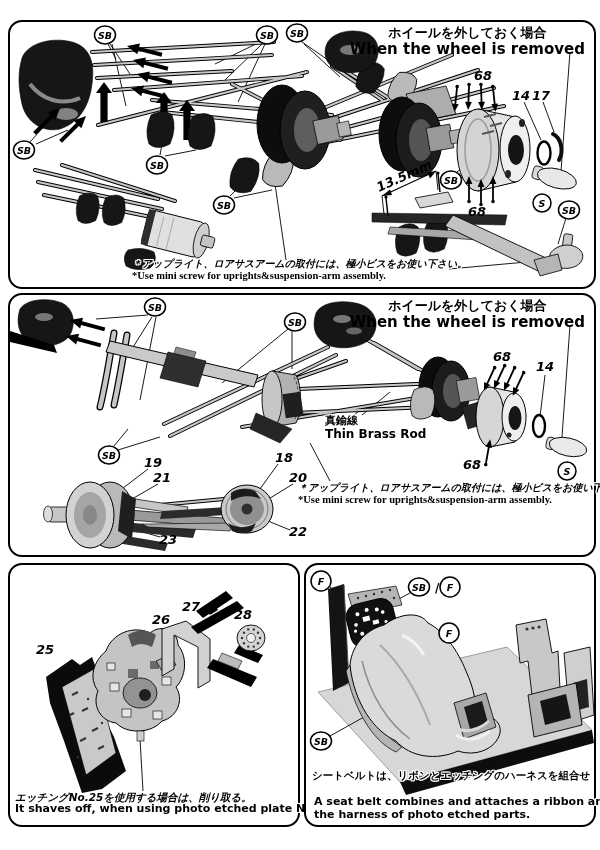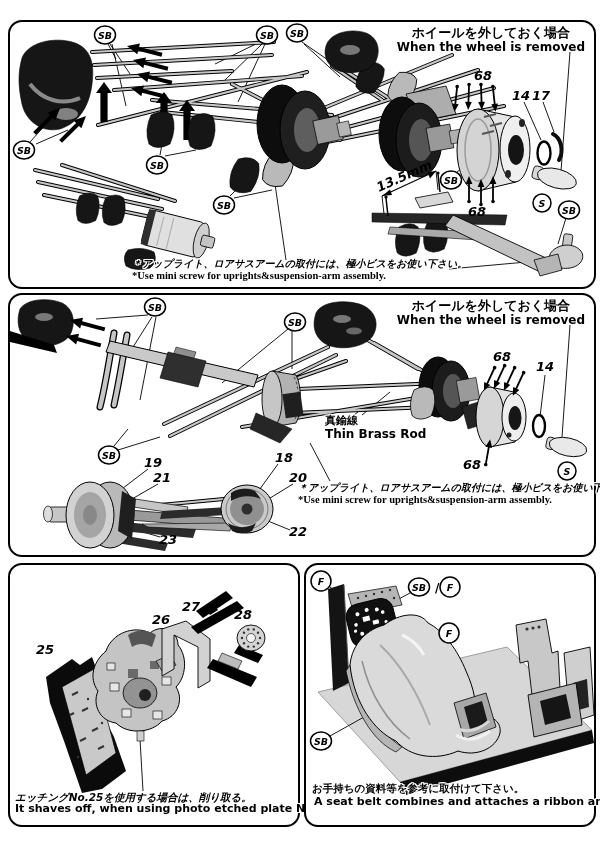--- a/index.html
+++ b/index.html
@@ -4,21 +4,21 @@
 <style>
   html,body{margin:0;padding:0;background:#fff;}
   #root{position:relative;width:600px;height:850px;background:#fff;overflow:hidden;
         font-family:"DejaVu Sans","Liberation Sans",sans-serif;color:#000;}
   .panel{position:absolute;border:2px solid #000;border-radius:14px;background:#fff;}
   .panel svg{position:absolute;left:0;top:0;}
   .txt{position:absolute;white-space:nowrap;font-weight:bold;line-height:1.15;}
   .halo{text-shadow:1px 0 #fff,-1px 0 #fff,0 1px #fff,0 -1px #fff,
         1px 1px #fff,-1px -1px #fff,1px -1px #fff,-1px 1px #fff;}
   .hdr{text-align:center;}
-  .jp13{font-size:13px;} .en12{font-size:12px;}
+  .jp13{font-size:13px;} .en12{font-size:15px;}
   .jp10{font-size:10px;font-style:italic;} .en10{font-size:10.5px;font-family:Liberation Serif, serif;}
   .jp11{font-size:11px;} .en11{font-size:11px;} .en115{font-size:12px;}
   
   .lead{stroke:#000;stroke-width:0.9;fill:none;}
   .rodO{stroke:#000;stroke-width:4;fill:none;stroke-linecap:round;}
   .rodI{stroke:#c6c6c6;stroke-width:2.2;fill:none;stroke-linecap:round;}
   .dk{fill:#161616;stroke:#000;stroke-width:0.6;}
   .md{fill:#b9b9b9;stroke:#000;stroke-width:0.9;}
   .num{font:italic bold 13px "DejaVu Sans",sans-serif;fill:#000;}
   .clbl{font:italic bold 9.5px "DejaVu Sans",sans-serif;fill:#000;text-anchor:middle;}
@@ -517,17 +517,18 @@
         </g>
       <g>
           <circle class="cir" cx="143" cy="68" r="10"></circle>
           <text class="clbl" x="143" y="71.5">F</text>
         </g>
       <g>
           <ellipse class="cir" cx="15" cy="176" rx="10.5" ry="9"></ellipse>
           <text class="clbl" x="15" y="179.5">SB</text>
         </g>
     </svg>
-    <div class="txt halo" style="left:6px;top:217px;font-size:10.5px;">お手持ちの資料等を参考に取付けて下さい。</div>
+    <div class="txt halo" style="left:6px;top:204px;font-size:10.5px;">シートベルトは、リボンとエッチングのハーネスを組合せ</div>
     <div class="txt en11 halo" style="left:8px;top:231px;">A seat belt combines and attaches a ribbon and</div>
+    <div class="txt en11 halo" style="left:8px;top:244px;">the harness of photo etched parts.</div>
   </div>
 
 </div>
 
 </body></html>

